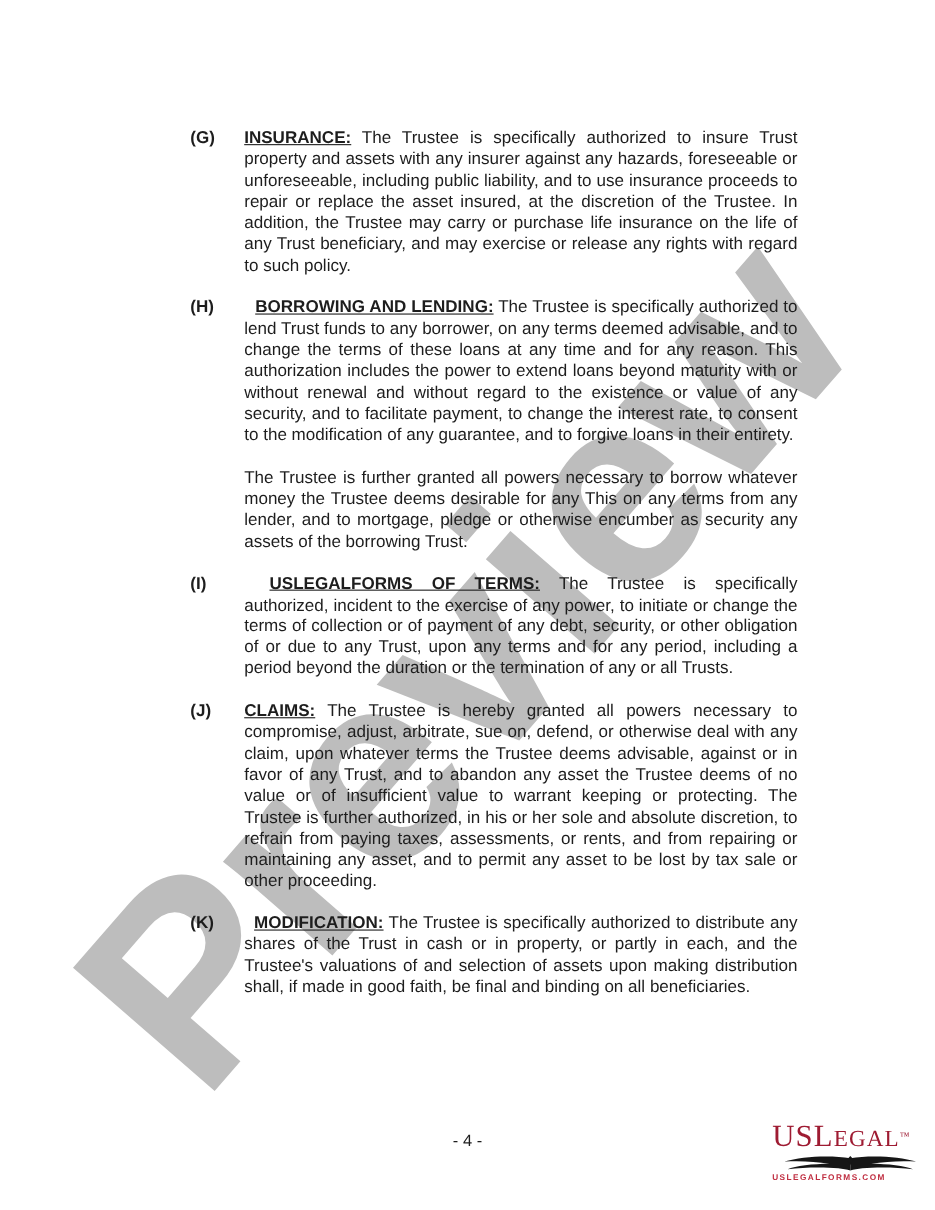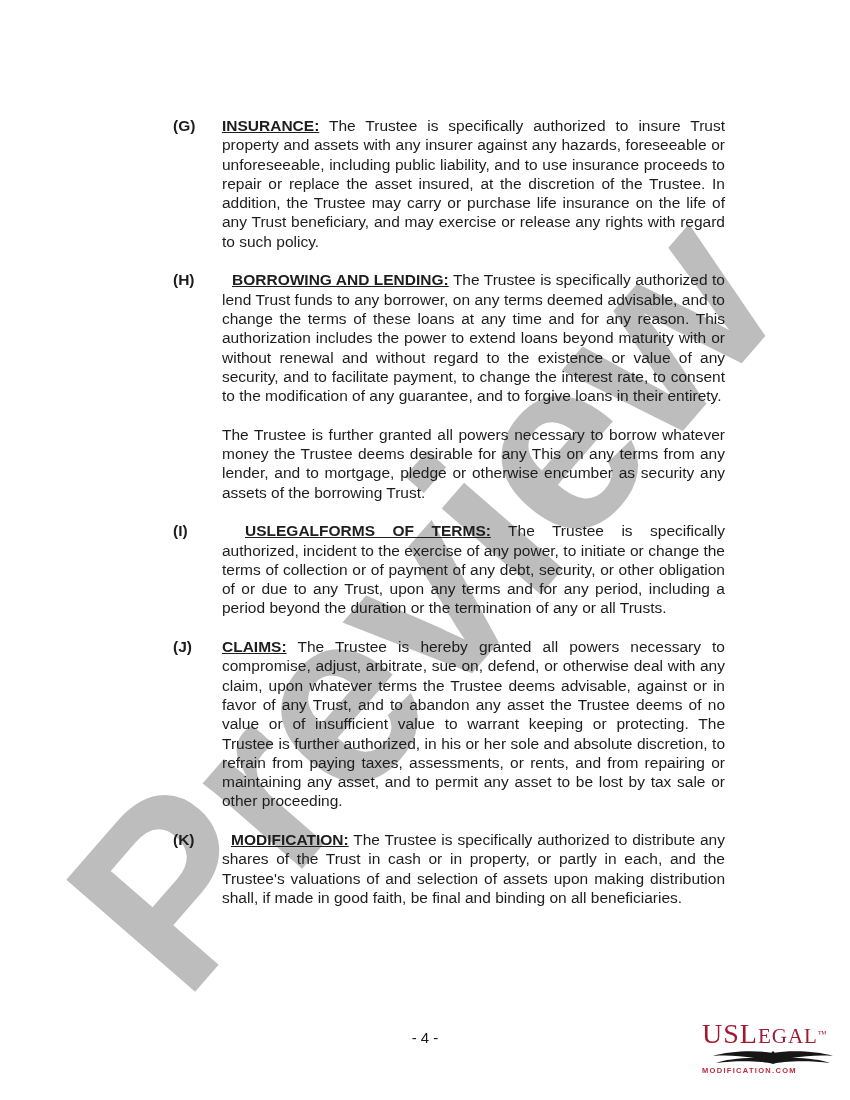--- a/index.html
+++ b/index.html
@@ -116,16 +116,16 @@
 
   <div class="logo">
     <div class="brand"><span class="lg">USL</span><span class="sm">EGAL</span><span class="tm">™</span></div>
     <svg class="wings" width="122" height="15" viewBox="0 0 122 15" xmlns="http://www.w3.org/2000/svg">
       <g fill="#161616">
         <path d="M61 3 C44 0 17 1 1 6 C15 5 29 6 42 8 C27 8 11 10 4 13 C19 11 37 11 50 12 C54 12.5 58 13 61 14 Z"></path>
         <path d="M61 3 C78 0 105 1 121 6 C107 5 93 6 80 8 C95 8 111 10 118 13 C103 11 85 11 72 12 C68 12.5 64 13 61 14 Z"></path>
         <path d="M61 1 L64 4 L61 9 L58 4 Z"></path>
       </g>
     </svg>
-    <div class="site">MODIFICATION.COM</div>
+    <div class="site">USLEGALFORMS.COM</div>
   </div>
 
 </div>
 
 </body></html>

